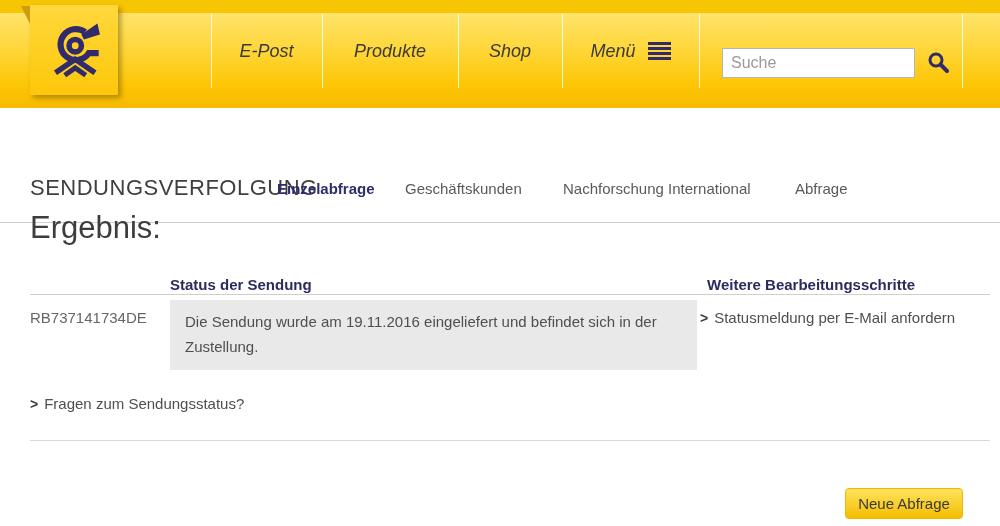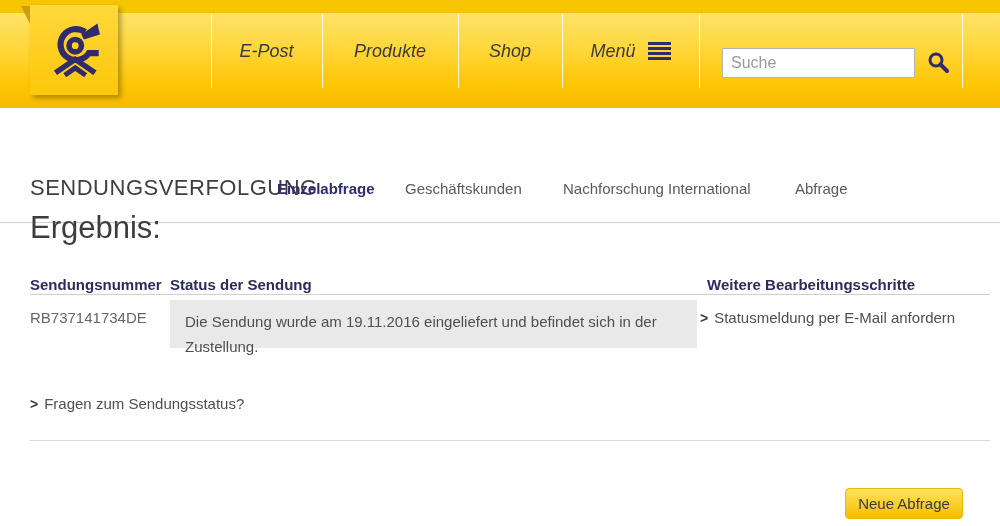--- a/index.html
+++ b/index.html
@@ -43,21 +43,21 @@
             font-size:15px; color:#5a5a5a; cursor:pointer; }
   .subnav-link.active { font-weight:bold; color:#2c2c6e; }
 
   
   .h1 { position:absolute; left:30px; top:210px; font-size:31px; color:#3d3d3d; }
 
   .colhead { position:absolute; top:276px; font-size:15px; font-weight:bold; color:#2b2b5e; }
   .headline { position:absolute; left:30px; top:294px; width:960px; height:1px; background:#cfcfcf; }
 
   .tracknum { position:absolute; left:30px; top:309px; font-size:15px; color:#666; }
-  .statusbox { position:absolute; left:170px; top:300px; width:527px; height:48px;
+  .statusbox { position:absolute; left:170px; top:300px; width:527px; height:70px;
                background:#e9e9e9; padding:9px 15px 0 15px; font-size:15px;
                line-height:25px; color:#4f4f4f; }
 
   .chev { font-weight:bold; color:#38383f; font-size:14px; margin-right:6px; }
   .rowlink { position:absolute; left:700px; top:309px; font-size:15px; color:#4f4f4f;
              cursor:pointer; white-space:nowrap; }
   .qlink { position:absolute; left:30px; top:395px; font-size:15px; color:#4f4f4f;
            cursor:pointer; }
 
   .divider { position:absolute; left:30px; top:440px; width:960px; height:1px; background:#ddd6da; }
@@ -125,21 +125,20 @@
   <div class="subnav">
     <div class="subnav-title">SENDUNGSVERFOLGUNG</div>
     <div class="subnav-link active" style="left:277px">Einzelabfrage</div>
     <div class="subnav-link" style="left:405px">Geschäftskunden</div>
     <div class="subnav-link" style="left:563px">Nachforschung International</div>
     <div class="subnav-link" style="left:795px">Abfrage</div>
   </div>
 
   <div class="h1">Ergebnis:</div>
 
-  <div class="colhead" style="left:30px">Sendungsnummer</div>
   <div class="colhead" style="left:170px">Status der Sendung</div>
   <div class="colhead" style="left:707px">Weitere Bearbeitungsschritte</div>
   <div class="headline"></div>
 
   <div class="tracknum">RB737141734DE</div>
   <div class="statusbox">Die Sendung wurde am 19.11.2016 eingeliefert und befindet sich in der Zustellung.</div>
 
   <div class="rowlink">
     <span class="chev">&gt;</span><span>Statusmeldung per E-Mail anfordern</span>
   </div>

